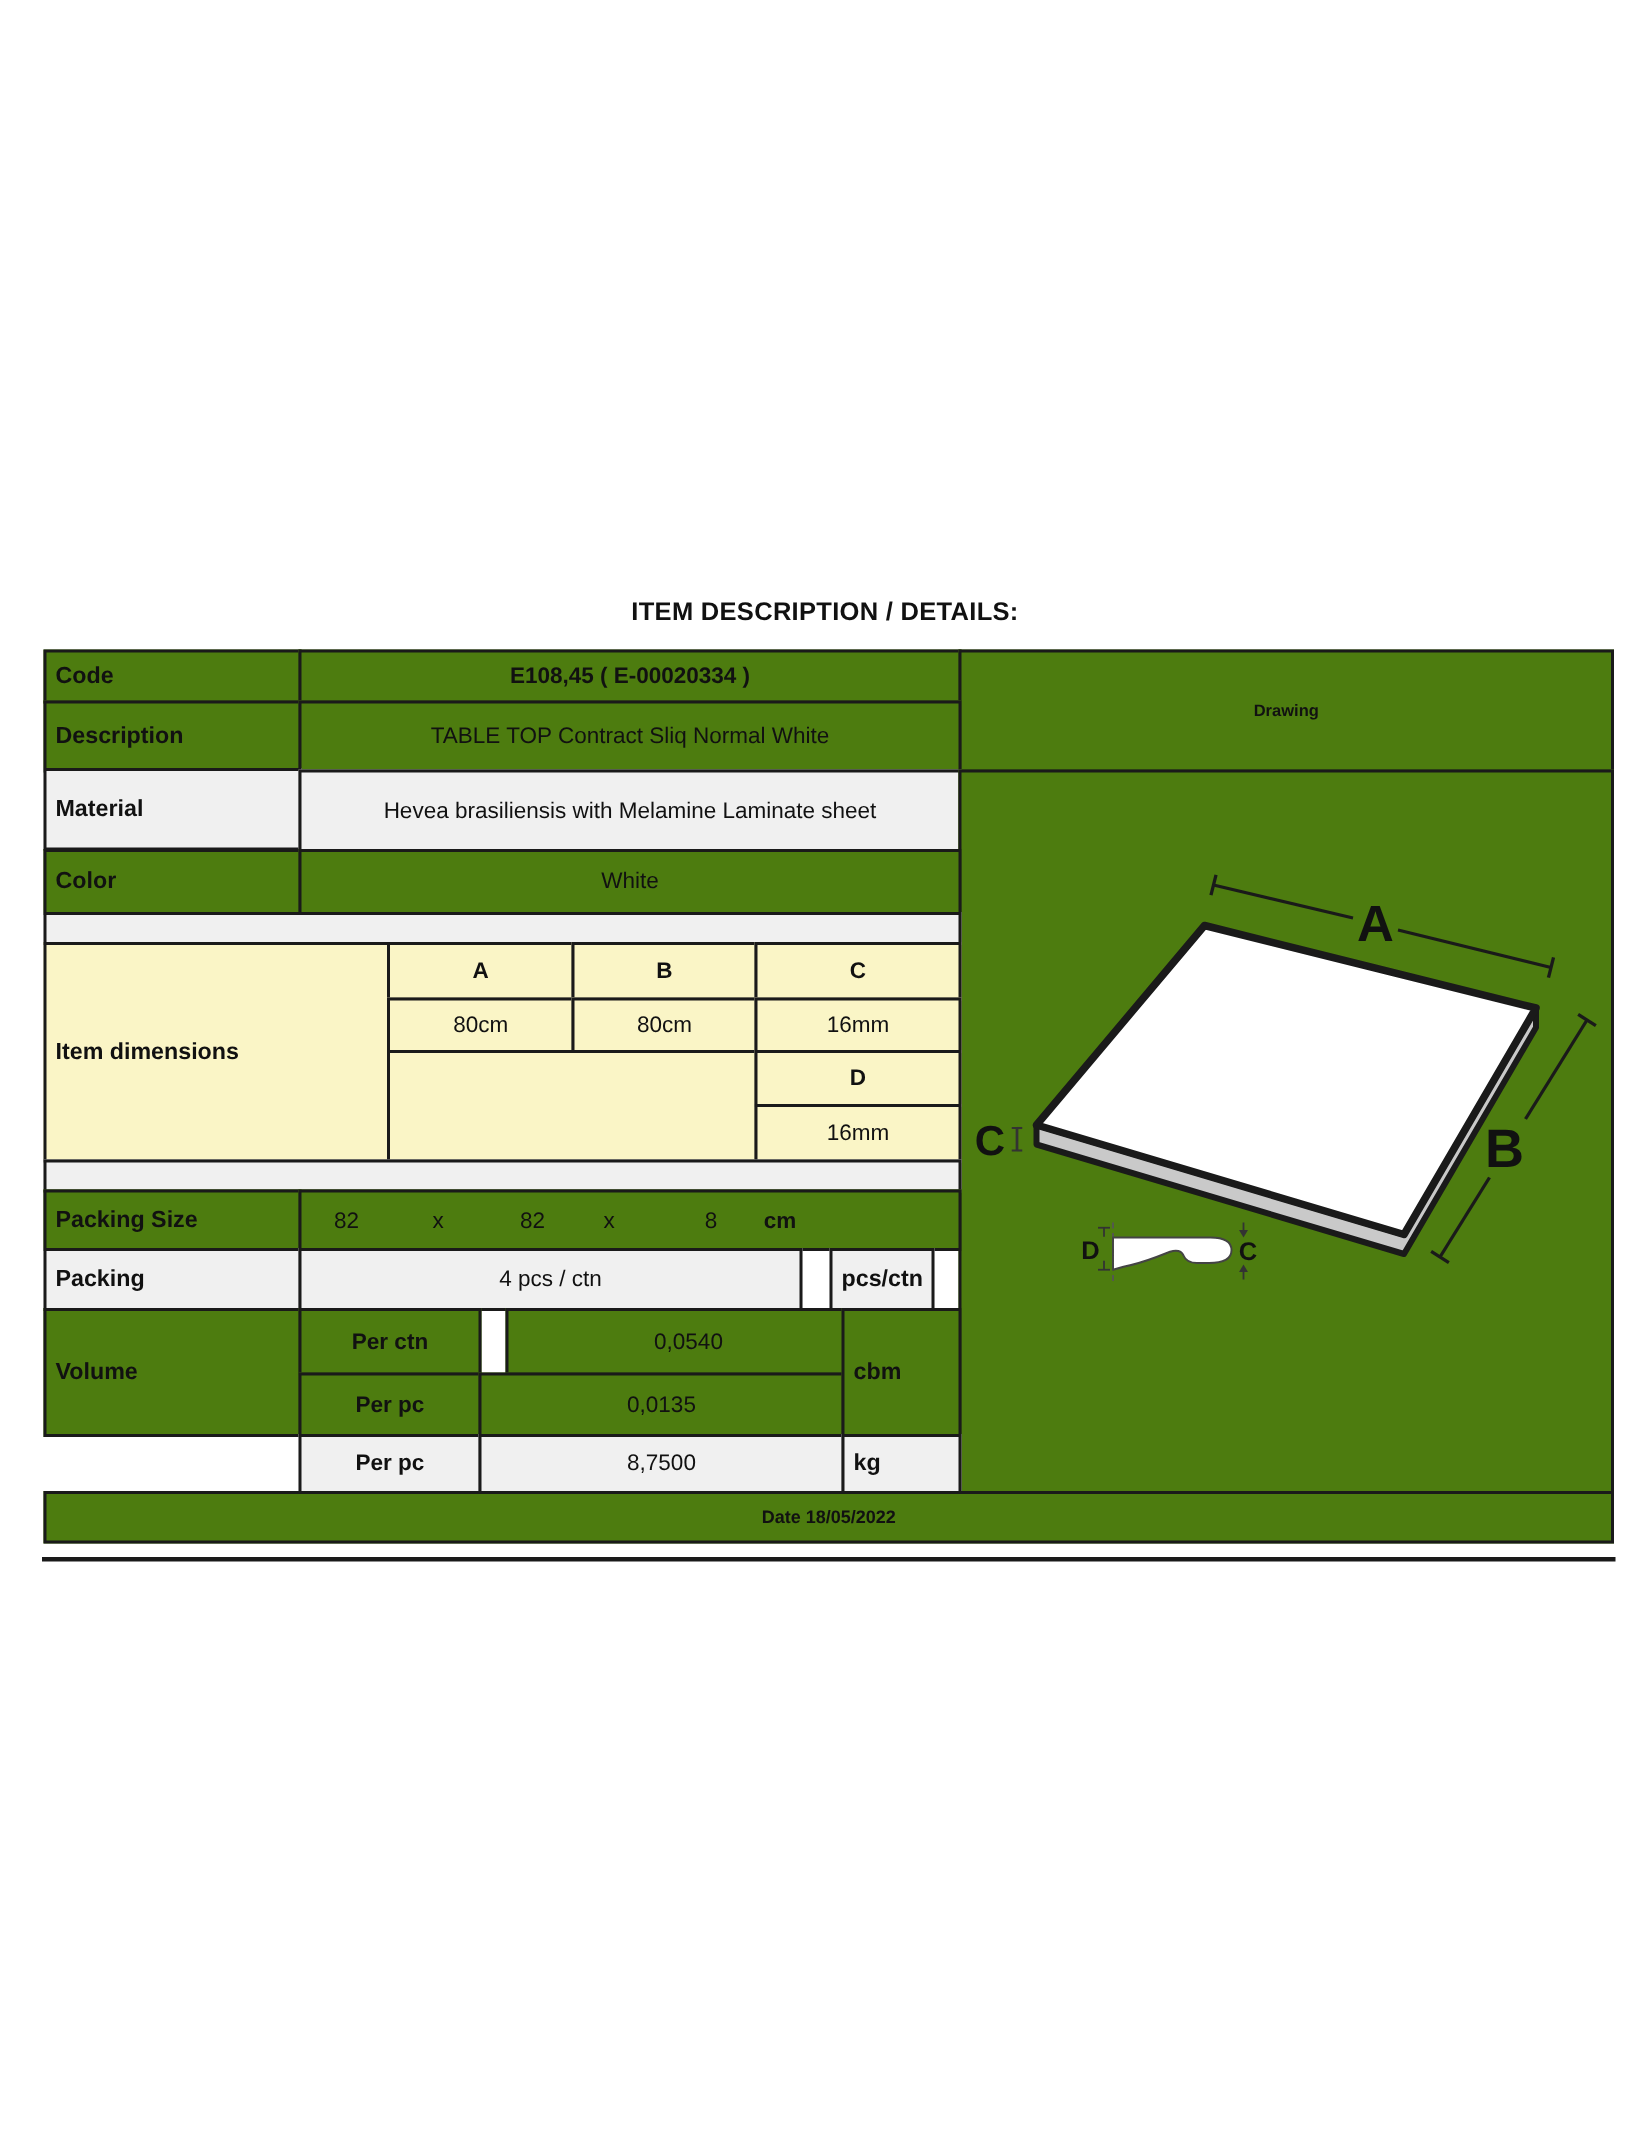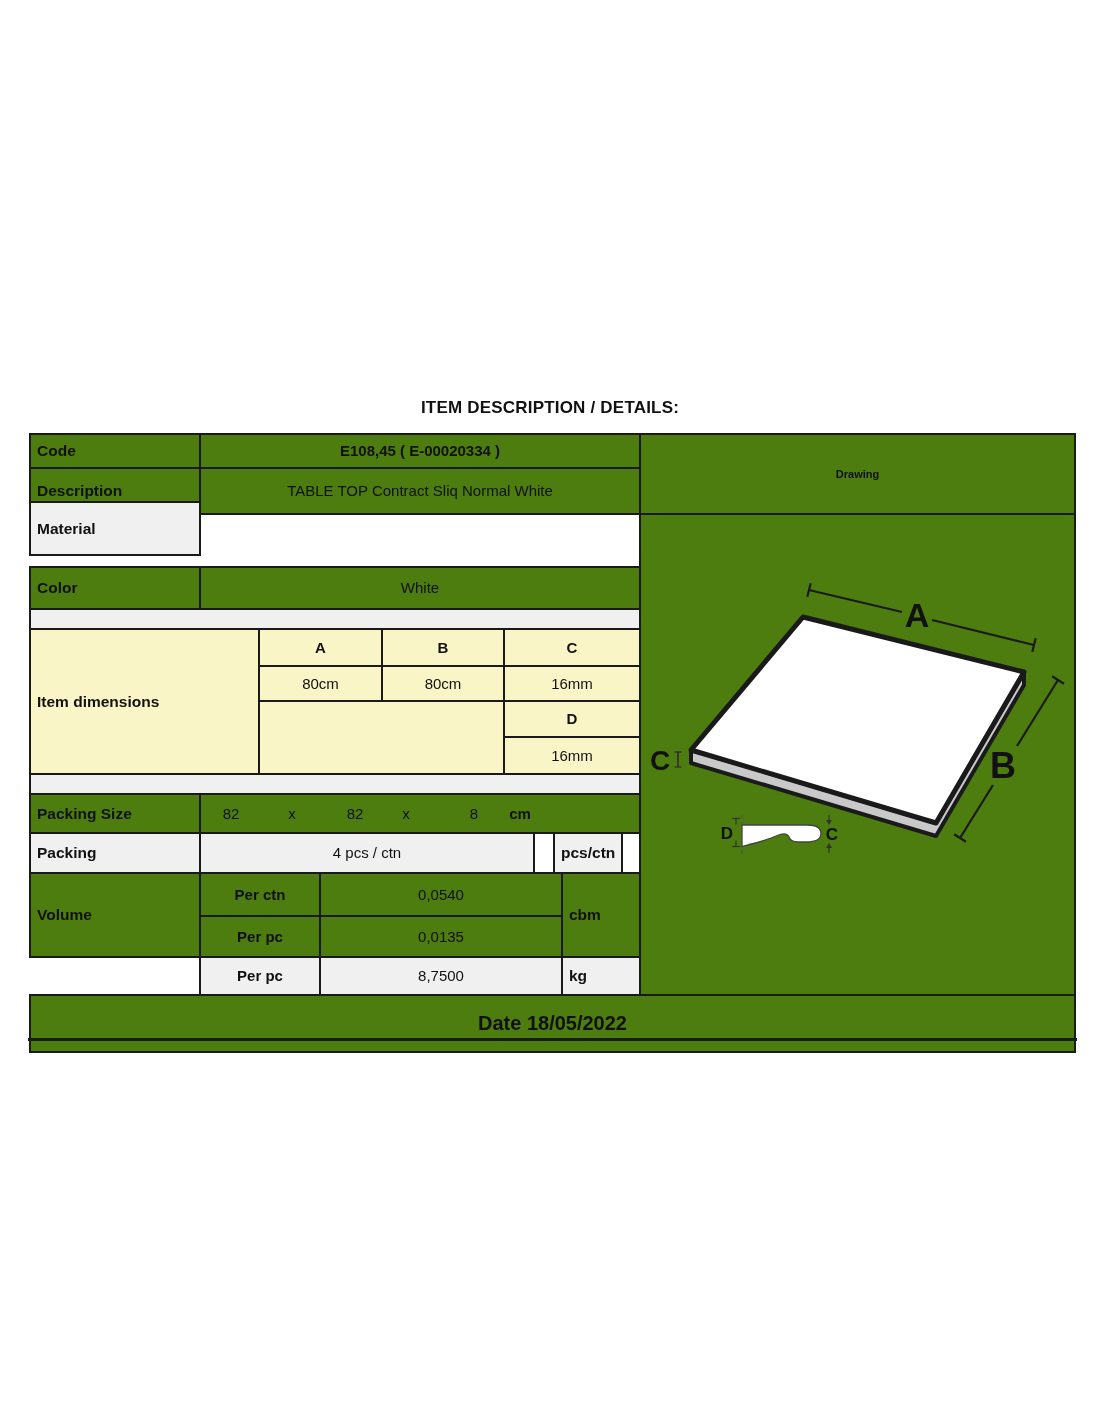--- a/index.html
+++ b/index.html
@@ -46,21 +46,22 @@
   <div class="spec-table">
 
     <div class="cell lbl" style="left:0;top:0;width:172px;height:36px">Code</div>
     <div class="cell val bold" style="left:170px;top:0;width:442px;height:36px">E108,45  ( E-00020334 )</div>
 
     <div class="cell val bold" style="left:610px;top:0;width:437px;height:82px;font-size:11px">Drawing</div>
 
     <div class="cell lbl" style="left:0;top:34px;width:172px;height:48px">Description</div>
     <div class="cell val" style="left:170px;top:34px;width:442px;height:48px">TABLE TOP Contract Sliq Normal White</div>
 
-    <div class="cell lbl gray" style="left:0;top:68px;width:172px;height:55px">Material</div>
+    <div class="cell lbl gray" style="left:0;top:79px;width:172px;height:55px">Material</div>
+    <div class="cell val gray" style="left:170px;top:80px;width:442px;height:55px">Hevea brasiliensis with Melamine Laminate sheet</div>
 
     <div class="cell canvas" style="left:610px;top:80px;width:437px;height:483px">
       <svg width="433" height="479" viewBox="0 0 433 479">
 
         <g stroke="#1a1a1a" stroke-width="2.2" fill="none">
           <line x1="168" y1="75" x2="261" y2="97"></line>
           <line x1="291" y1="105" x2="393" y2="130"></line>
           <line x1="166.3" y1="81.8" x2="169.7" y2="68.2"></line>
           <line x1="391.3" y1="136.8" x2="394.7" y2="123.2"></line>
         </g>
@@ -136,25 +137,25 @@
       <span class="ps-part" style="left:273px">8</span>
       <span class="ps-part ps-bold" style="left:319px">cm</span>
     </div>
 
     <div class="cell lbl gray" style="left:0;top:399px;width:172px;height:42px">Packing</div>
     <div class="cell val gray" style="left:170px;top:399px;width:336px;height:42px">4 pcs / ctn</div>
     <div class="cell unit gray" style="left:524px;top:399px;width:70px;height:42px">pcs/ctn</div>
 
     <div class="cell lbl" style="left:0;top:439px;width:172px;height:86px">Volume</div>
     <div class="cell val bold" style="left:170px;top:439px;width:122px;height:45px">Per ctn</div>
-    <div class="cell val" style="left:290px;top:439px;width:244px;height:45px">0,0540</div>
+    <div class="cell val" style="left:308px;top:439px;width:244px;height:45px">0,0540</div>
     <div class="cell val bold" style="left:170px;top:482px;width:122px;height:43px">Per pc</div>
     <div class="cell val" style="left:290px;top:482px;width:244px;height:43px">0,0135</div>
     <div class="cell unit" style="left:532px;top:439px;width:80px;height:86px">cbm</div>
 
     <div class="cell val bold gray" style="left:170px;top:523px;width:122px;height:40px">Per pc</div>
     <div class="cell val gray" style="left:290px;top:523px;width:244px;height:40px">8,7500</div>
     <div class="cell unit gray" style="left:532px;top:523px;width:80px;height:40px">kg</div>
 
-    <div class="cell val bold" style="left:0;top:561px;width:1047px;height:59px;font-size:20px">Date 18/05/2022</div>
+    <div class="cell val bold" style="left:0;top:561px;width:1047px;height:35px;font-size:12px">Date 18/05/2022</div>
 
   </div>
 </div>
 
 </body></html>

